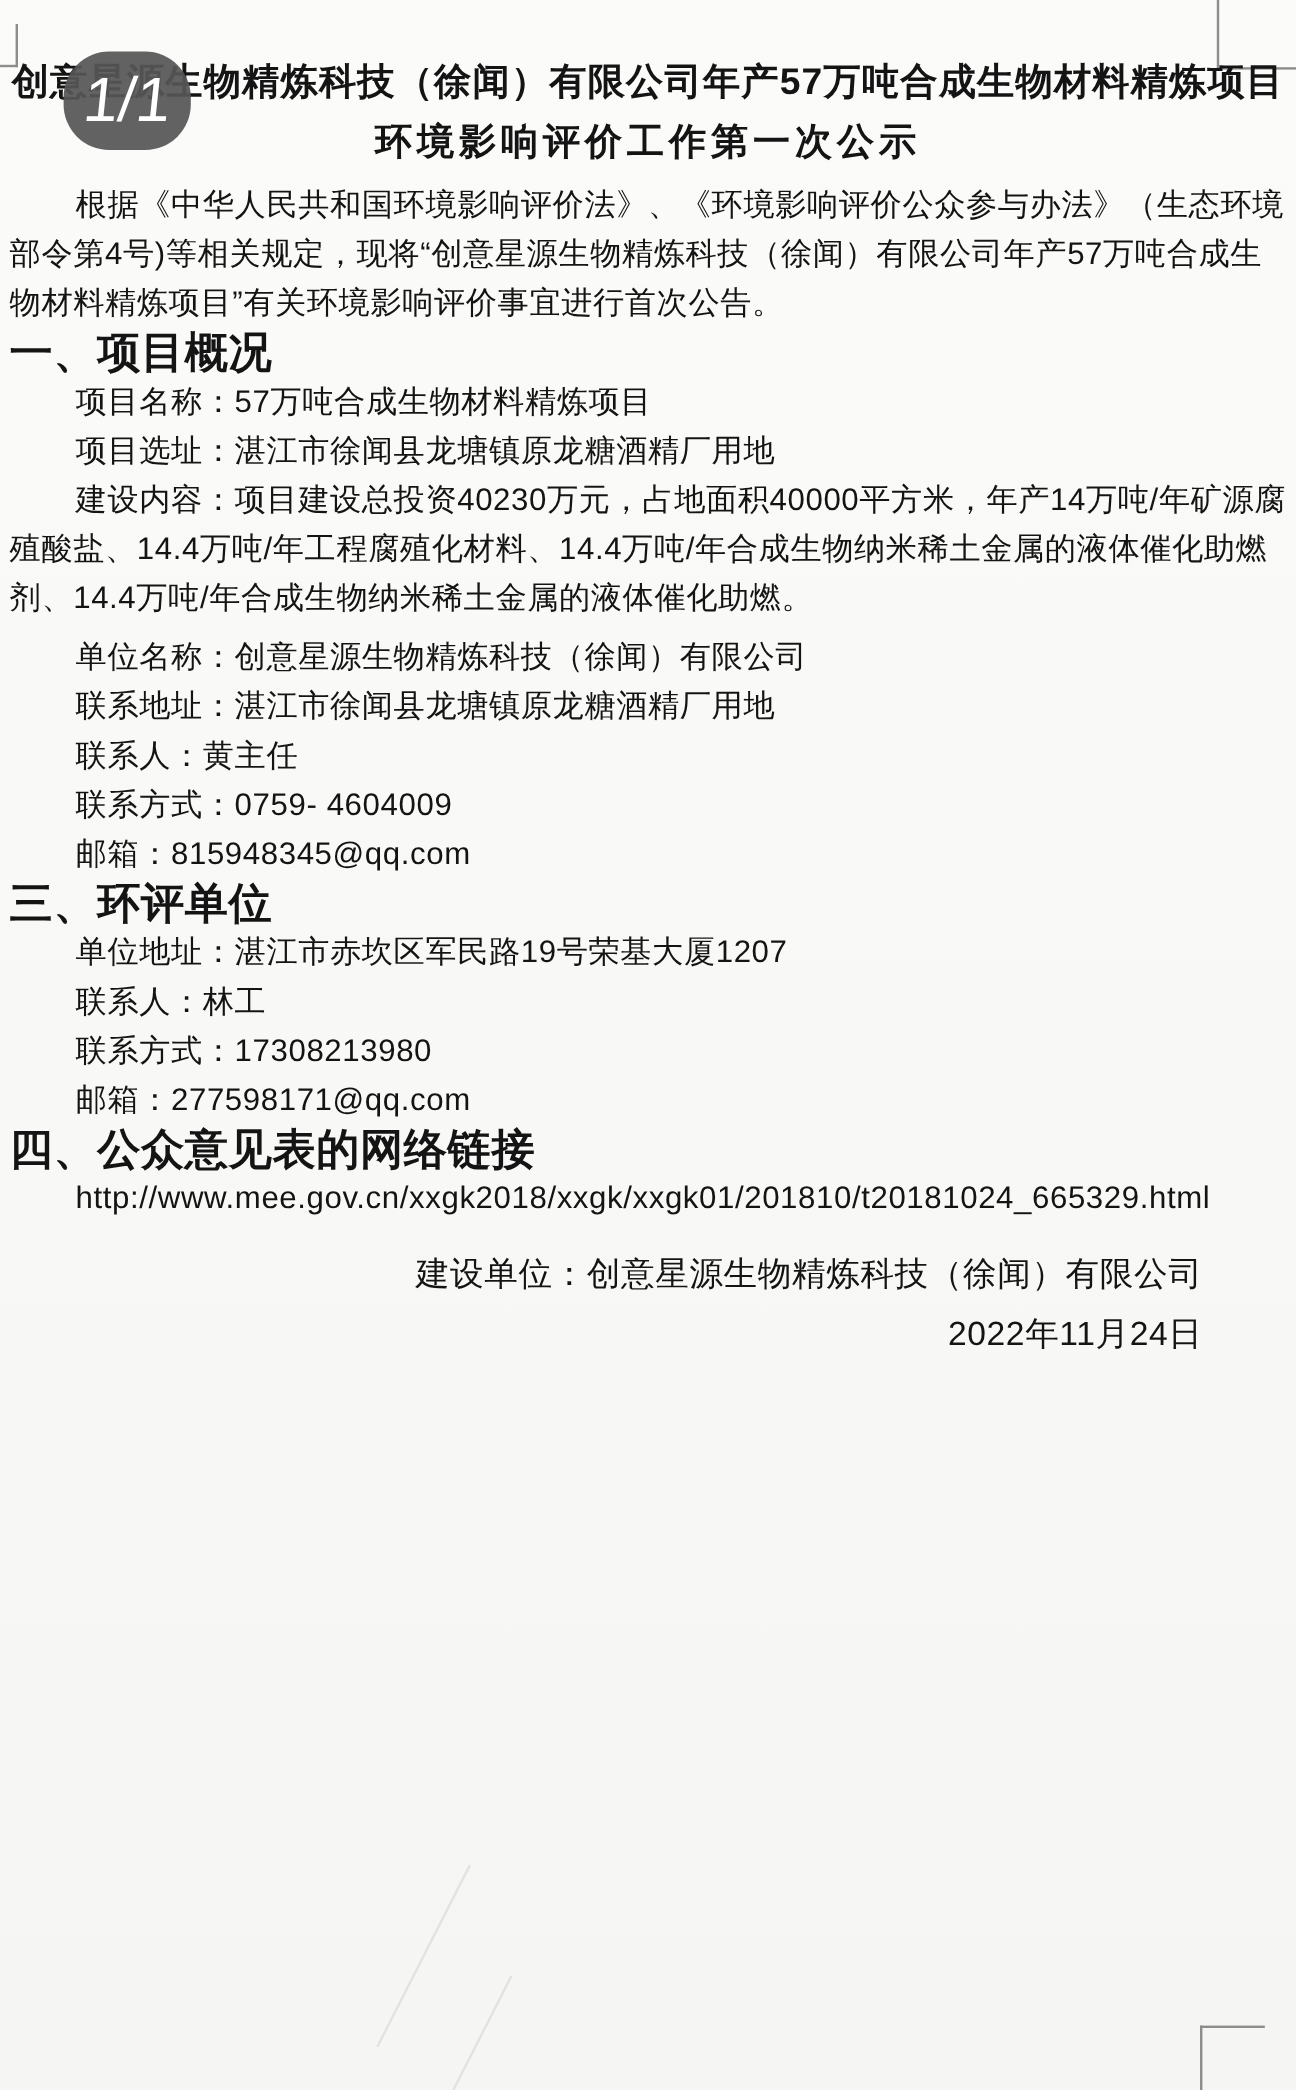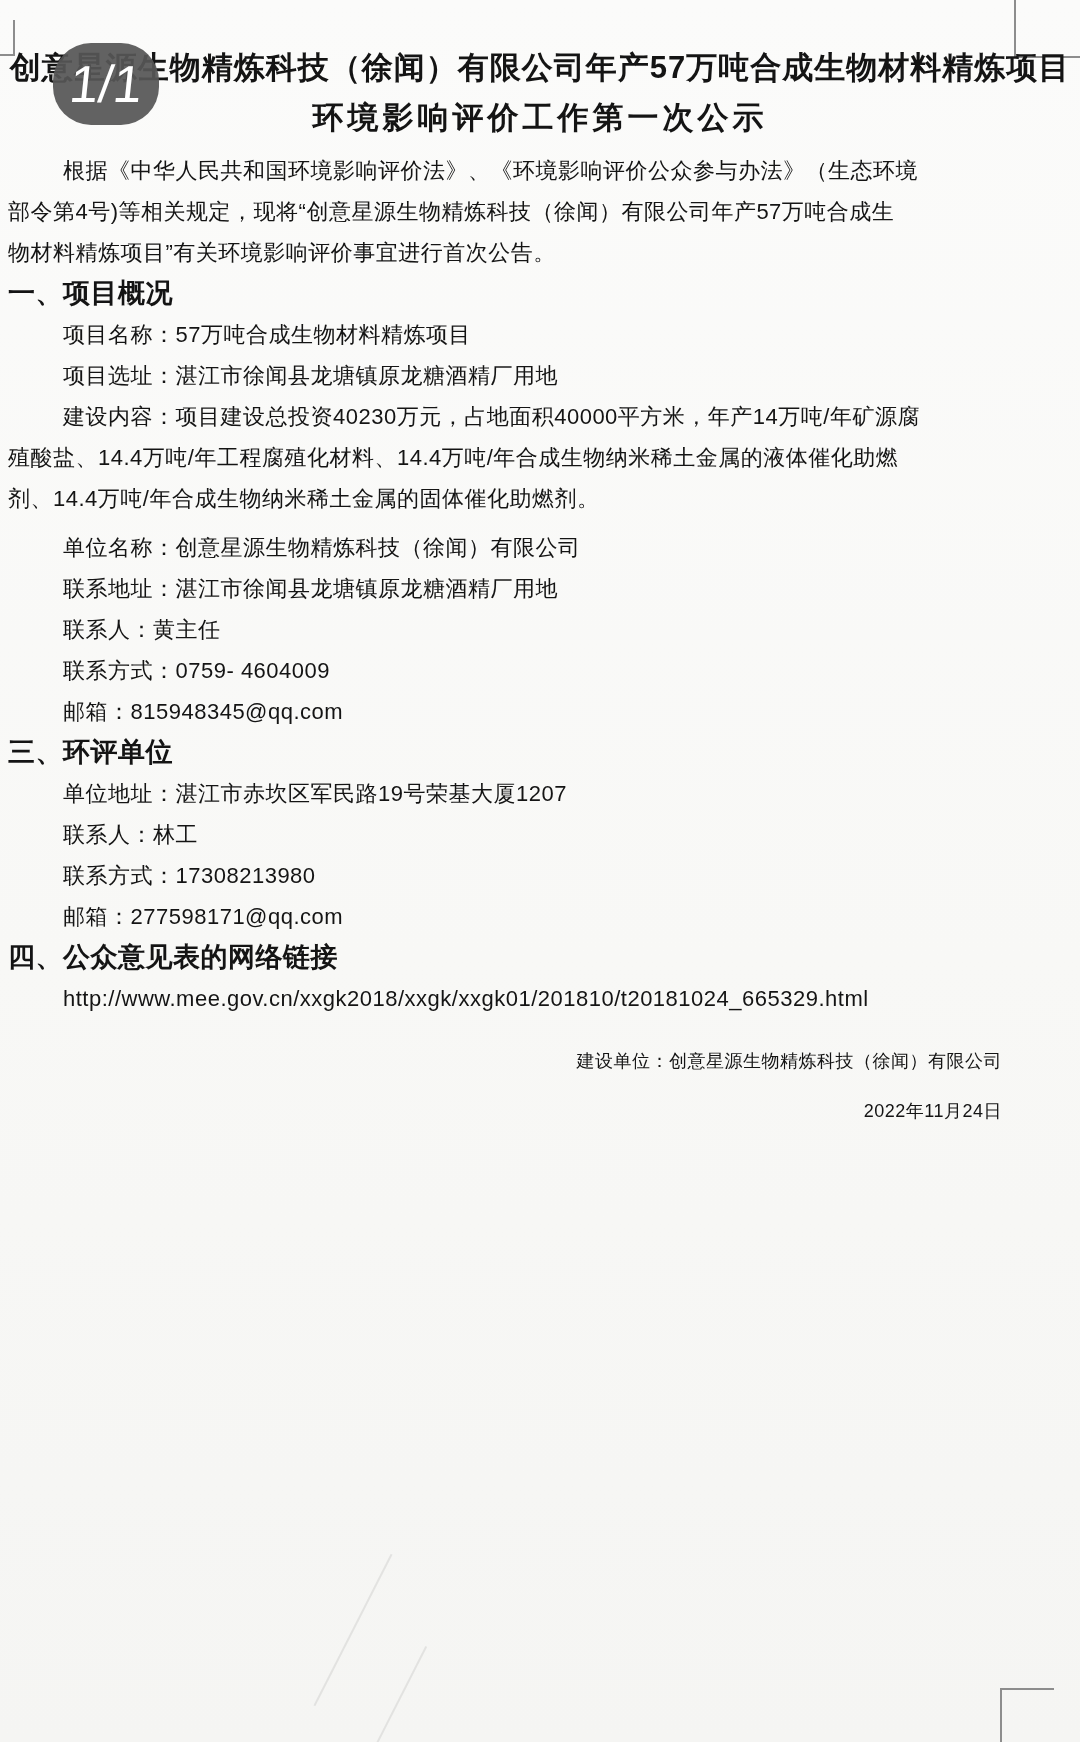--- a/index.html
+++ b/index.html
@@ -21,33 +21,33 @@
     font-weight: bold;
     font-size: 31px;
     line-height: 44px;
     text-align: center;
     letter-spacing: 1px;
     white-space: nowrap;
   }
   .title-line.second { margin-top: 6px; letter-spacing: 4px; }
 
   .body-line {
-    font-size: 22px;
+    font-size: 26px;
     line-height: 41px;
     letter-spacing: 0.5px;
     white-space: nowrap;
   }
   .indent { padding-left: 55px; }
-  .heading { font-weight: bold; font-size: 27px; }
+  .heading { font-weight: bold; font-size: 36px; }
   .intro-block { margin-top: 10px; }
   .gap-before { margin-top: 8px; }
 
   .footer-block { margin-top: 22px; }
   .footer-line {
-    font-size: 18px;
+    font-size: 28px;
     line-height: 41px;
     letter-spacing: 0.5px;
     text-align: right;
     padding-right: 70px;
     white-space: nowrap;
   }
   .footer-line.date { margin-top: 9px; }
 
   .badge {
     position: absolute;
@@ -99,21 +99,21 @@
       <div class="body-line">部令第4号)等相关规定，现将“创意星源生物精炼科技（徐闻）有限公司年产57万吨合成生</div>
       <div class="body-line">物材料精炼项目”有关环境影响评价事宜进行首次公告。</div>
     </div>
 
     <div>
       <div class="body-line heading">一、项目概况</div>
       <div class="body-line indent">项目名称：57万吨合成生物材料精炼项目</div>
       <div class="body-line indent">项目选址：湛江市徐闻县龙塘镇原龙糖酒精厂用地</div>
       <div class="body-line indent">建设内容：项目建设总投资40230万元，占地面积40000平方米，年产14万吨/年矿源腐</div>
       <div class="body-line">殖酸盐、14.4万吨/年工程腐殖化材料、14.4万吨/年合成生物纳米稀土金属的液体催化助燃</div>
-      <div class="body-line">剂、14.4万吨/年合成生物纳米稀土金属的固体催化助燃剂。</div>
+      <div class="body-line">剂、14.4万吨/年合成生物纳米稀土金属的液体催化助燃。</div>
     </div>
 
     <div class="gap-before">
       <div class="body-line indent">单位名称：创意星源生物精炼科技（徐闻）有限公司</div>
       <div class="body-line indent">联系地址：湛江市徐闻县龙塘镇原龙糖酒精厂用地</div>
       <div class="body-line indent">联系人：黄主任</div>
       <div class="body-line indent">联系方式：0759- 4604009</div>
       <div class="body-line indent">邮箱：815948345@qq.com</div>
     </div>
 

